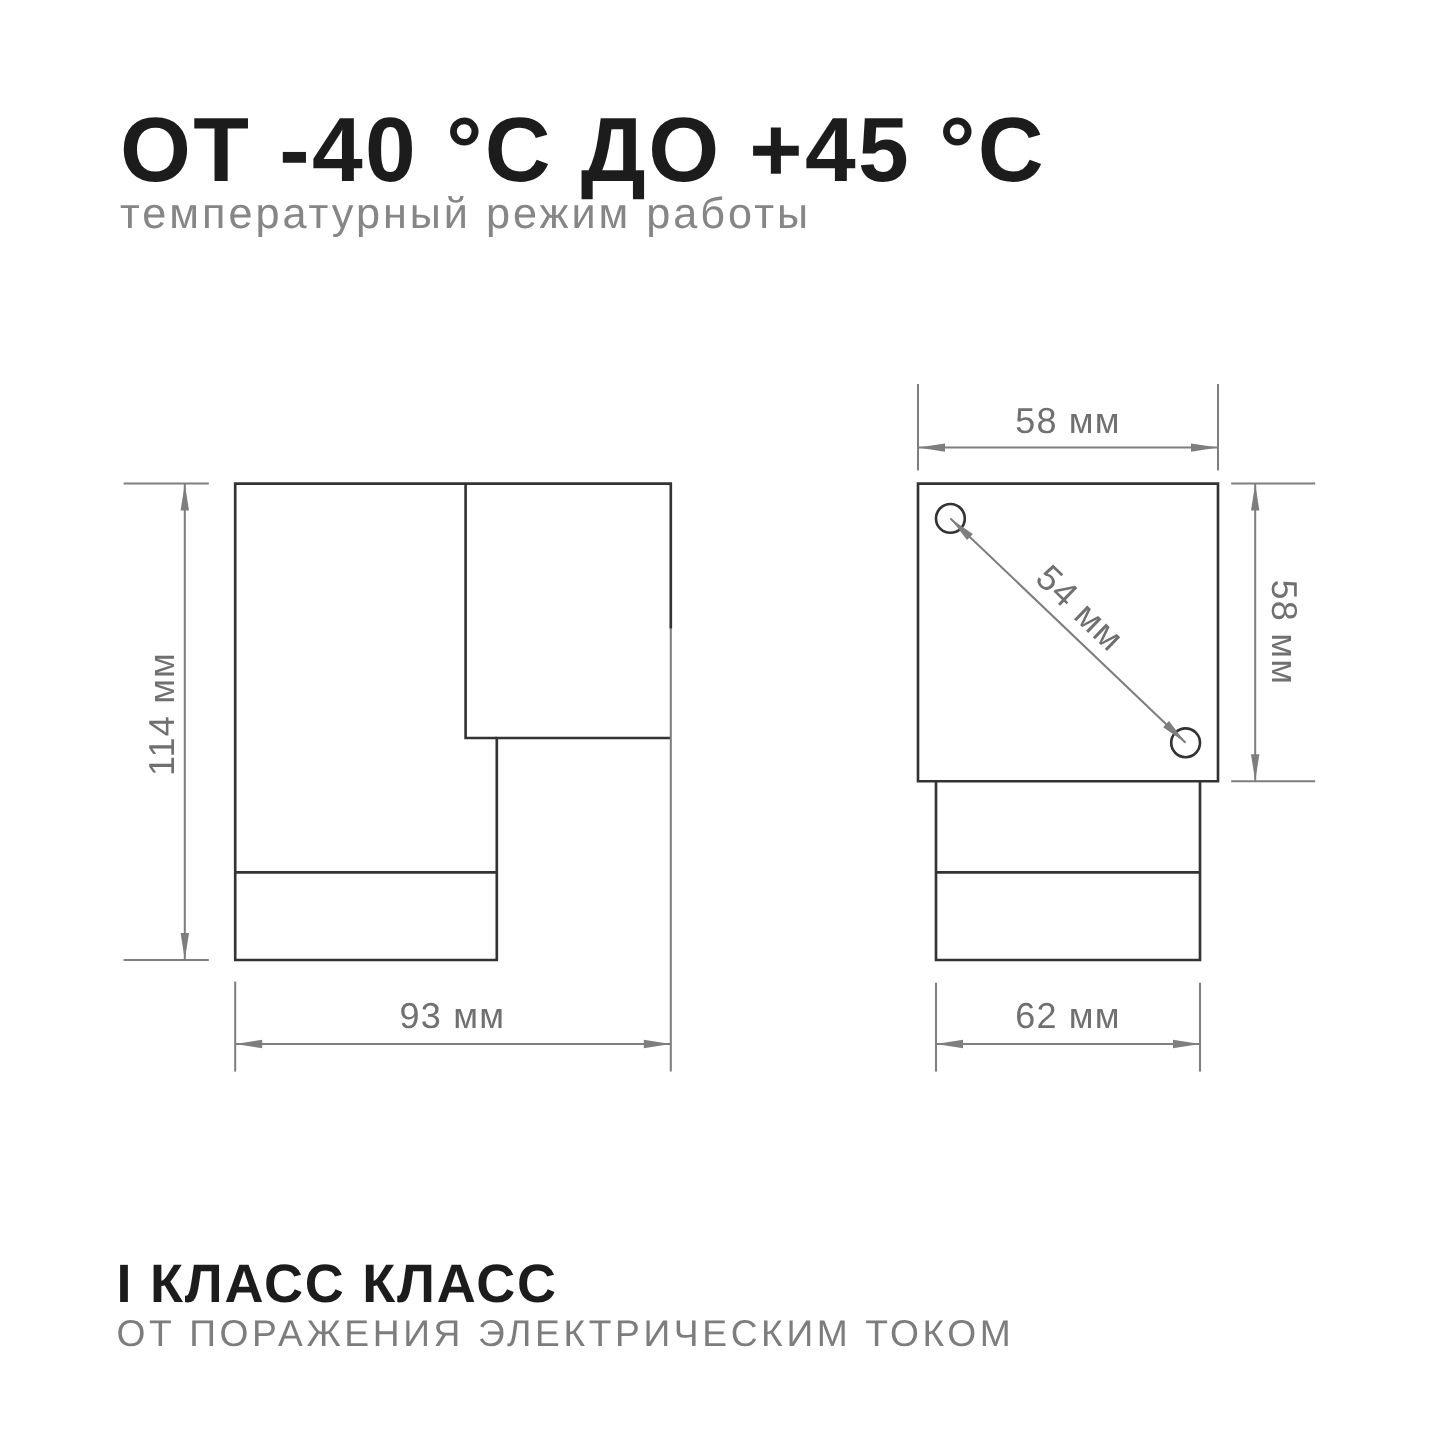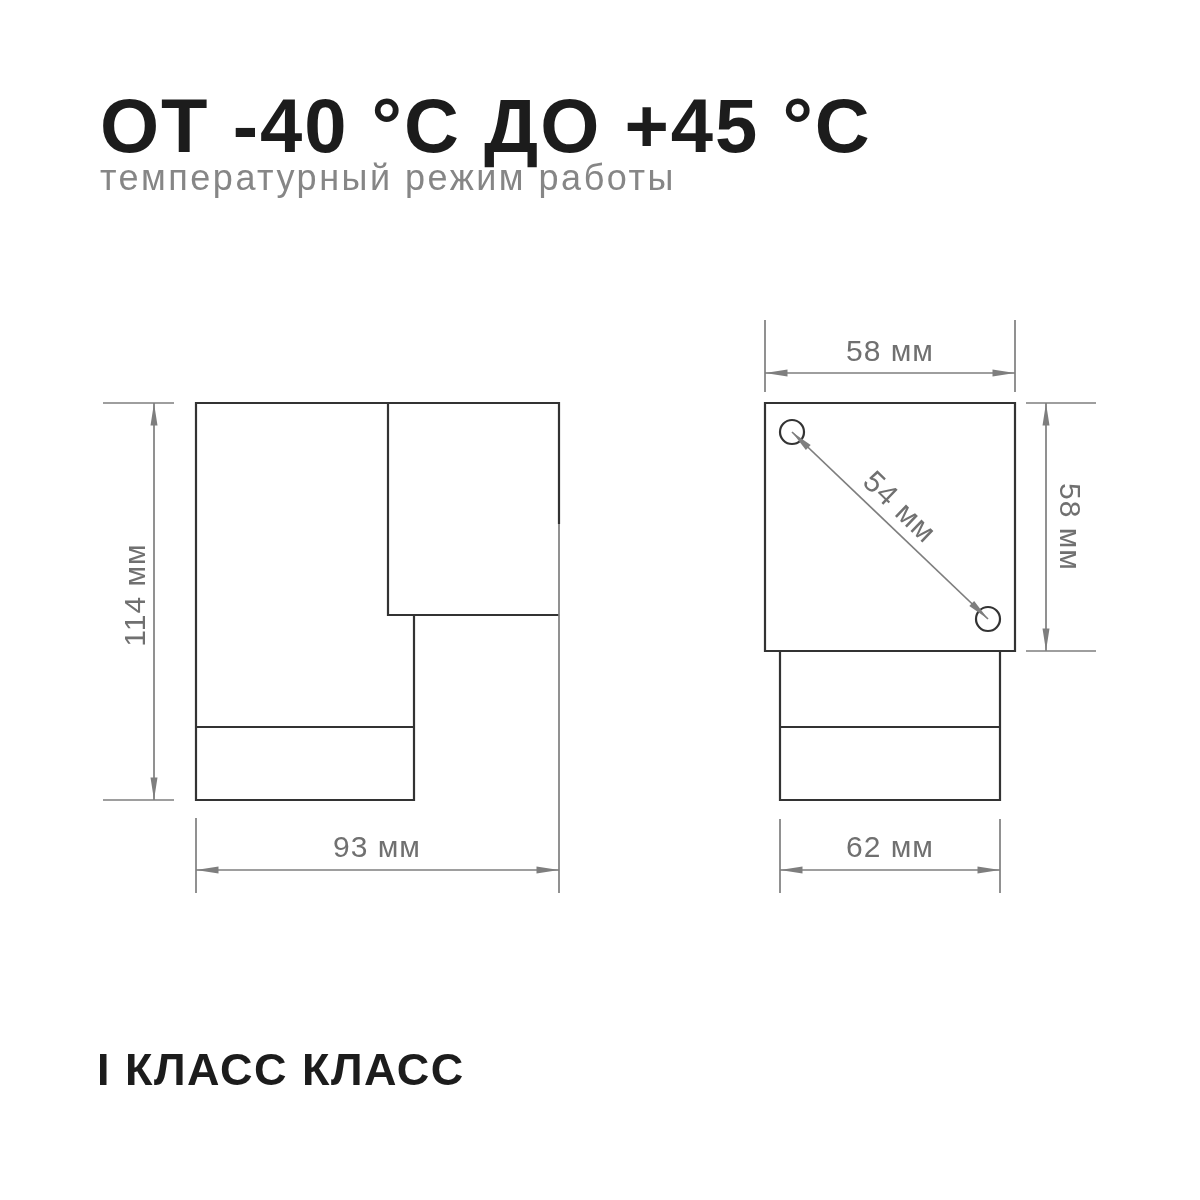--- a/index.html
+++ b/index.html
@@ -124,14 +124,15 @@
       <text class="dimt" transform="translate(893 514) rotate(44)" text-anchor="middle">54 мм</text>
 
       <path class="diml" d="M780,819 L780,893"></path>
       <path class="diml" d="M1000,819 L1000,893"></path>
       <line class="diml" x1="780" y1="870" x2="1000" y2="870" marker-start="url(#arr)" marker-end="url(#arr)"></line>
       <text class="dimt" x="890" y="857" text-anchor="middle">62 мм</text>
     </g>
   </svg>
 
   <div class="f1">I КЛАСС КЛАСС</div>
+  <div class="f1sub">ОТ ПОРАЖЕНИЯ ЭЛЕКТРИЧЕСКИМ ТОКОМ</div>
 
 </div>
 
 </body></html>

